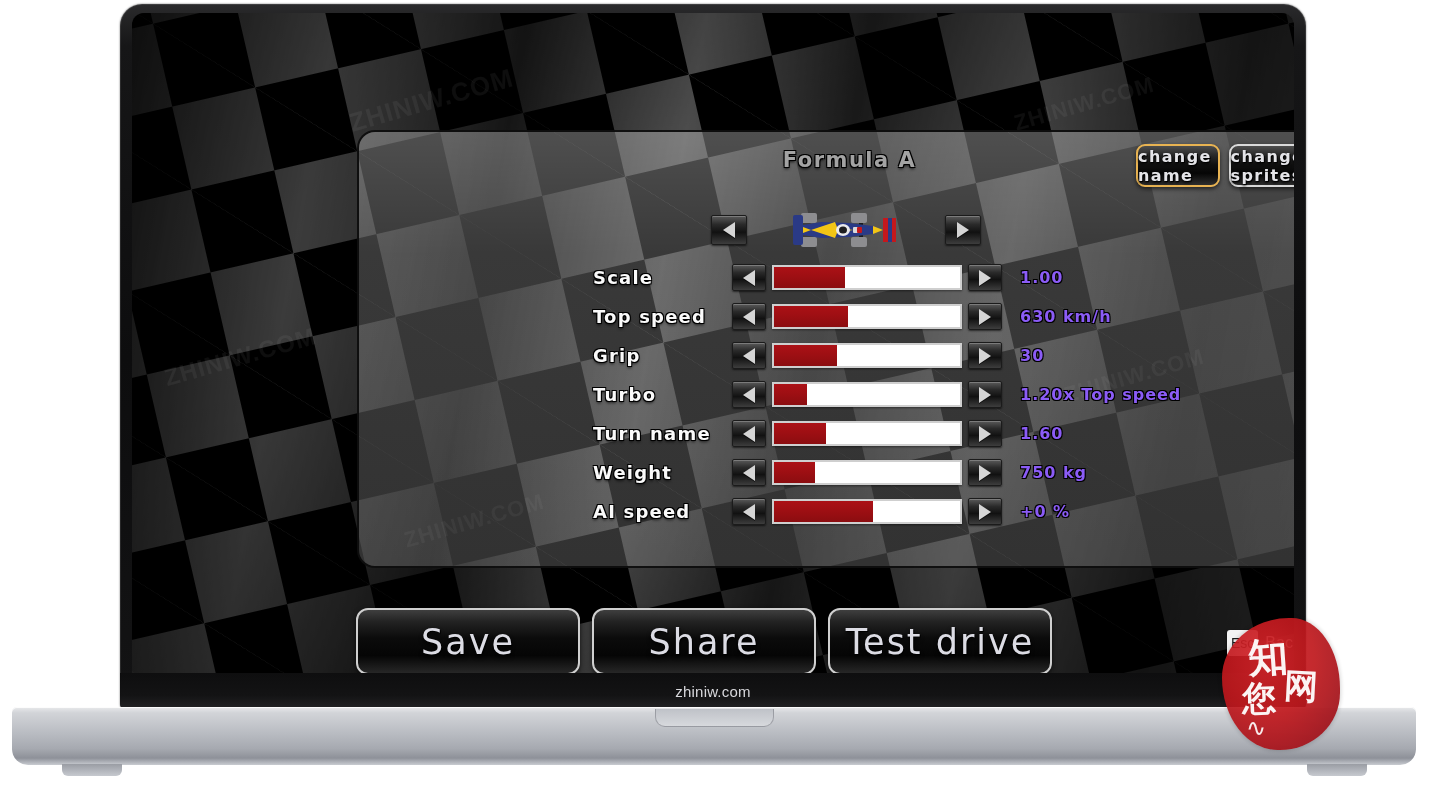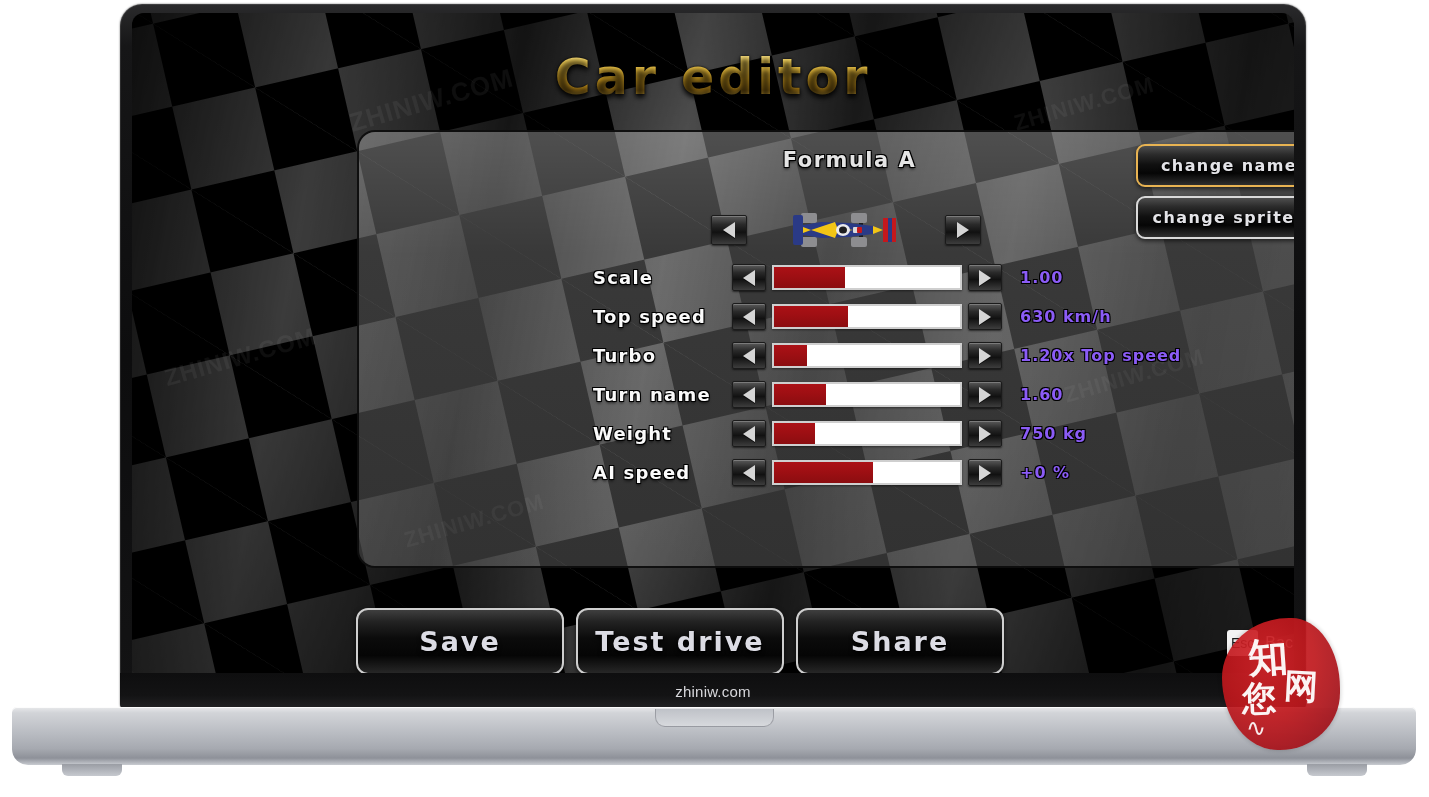--- a/index.html
+++ b/index.html
@@ -163,21 +163,21 @@
     position:absolute; inset:0;
     background: linear-gradient(180deg, rgba(255,255,255,.13) 0%, rgba(255,255,255,.02) 28%, rgba(0,0,0,.06) 100%);
     pointer-events:none;
   }
 
   
   #car-name {
     position: absolute;
     left: 0; top: 16px; width: 100%;
     text-align: center;
-    color: #e5e5e5;
+    color: #a3a3a3;
     font-family: "DejaVu Sans", sans-serif;
     font-weight: bold;
     font-size: 21px;
     letter-spacing: 1.5px;
     text-shadow: 1px 1px 0 #000, -1px 1px 0 #000, 1px -1px 0 #000, -1px -1px 0 #000, 0 2px 3px rgba(0,0,0,.8);
   }
 
   
   #preview-row {
     position: absolute;
@@ -253,21 +253,21 @@
     letter-spacing: 1px;
     text-shadow: 1px 1px 0 #000, -1px 1px 0 #000, 1px -1px 0 #000, -1px -1px 0 #000;
     white-space: nowrap;
   }
 
   
   #side-buttons {
     position: absolute;
     left: 1004px; top: 131px;
     width: 186px;
-    display: flex; flex-direction: column; gap: 9px;
+    display: flex; gap: 9px;
   }
   .side-btn {
     height: 43px;
     background: linear-gradient(180deg,#4e4e4e 0%, #2b2b2b 22%, #101010 48%, #060606 70%, #2e2e2e 100%);
     border: 2px solid #d9d9d9;
     border-radius: 9px;
     color: #e4e4e8;
     font-family: "DejaVu Sans", sans-serif;
     font-weight: bold;
     font-size: 16px;
@@ -279,28 +279,28 @@
   }
   .side-btn.selected { border-color: #e8b352; }
 
   
   #bottom-buttons {
     position: absolute;
     left: 224px; top: 595px;
     display: flex; gap: 12px;
   }
   .main-btn {
-    width: 208px; height: 67px;
+    width: 224px; height: 67px;
     background: linear-gradient(180deg,#3f3f3f 0%, #232323 18%, #0b0b0b 45%, #050505 72%, #272727 100%);
     border: 2px solid #cfcfcf;
     border-radius: 12px;
     color: #dcdce4;
     font-family: "DejaVu Sans", sans-serif;
-    font-weight: bold;
-    font-size: 27px;
+    font-weight: normal;
+    font-size: 35px;
     letter-spacing: 2px;
     display: flex; align-items: center; justify-content: center;
     text-shadow: 1px 1px 0 #000, 0 3px 4px rgba(0,0,0,.9);
     box-shadow: 0 2px 5px rgba(0,0,0,.65);
     cursor: pointer;
   }
 
   
   #key-hints {
     position: absolute;
@@ -369,21 +369,20 @@
       <div id="flag-wave"></div>
       <div id="flag-vig"></div>
       <div id="flag-dark"></div>
 
       <div class="bg-wm" style="left:215px; top:72px;  font-size:26px;">ZHINIW.COM</div>
       <div class="bg-wm" style="left:880px; top:78px;  font-size:22px;">ZHINIW.COM</div>
       <div class="bg-wm" style="left:30px;  top:330px; font-size:24px;">ZHINIW.COM</div>
       <div class="bg-wm" style="left:930px; top:350px; font-size:22px;">ZHINIW.COM</div>
       <div class="bg-wm" style="left:270px; top:495px; font-size:22px;">ZHINIW.COM</div>
 
-      <div id="title">Car editor</div>
 
       <div id="panel">
         <div id="panel-sheen"></div>
 
         <div id="car-name">Formula A</div>
 
         <div id="preview-row">
           <div class="arrow-btn left big">
             <span class="tri"></span>
           </div>
@@ -444,20 +443,33 @@
               </div>
               <div class="bar-track">
                 <div class="bar-fill" style="width:40%"></div>
               </div>
               <div class="arrow-btn right">
                 <span class="tri"></span>
               </div>
               <div class="stat-value">630 km/h</div>
             </div>
             <div class="stat-row">
+              <div class="stat-label">Grip</div>
+              <div class="arrow-btn left">
+                <span class="tri"></span>
+              </div>
+              <div class="bar-track">
+                <div class="bar-fill" style="width:34%"></div>
+              </div>
+              <div class="arrow-btn right">
+                <span class="tri"></span>
+              </div>
+              <div class="stat-value">30</div>
+            </div>
+            <div class="stat-row">
               <div class="stat-label">Turbo</div>
               <div class="arrow-btn left">
                 <span class="tri"></span>
               </div>
               <div class="bar-track">
                 <div class="bar-fill" style="width:18%"></div>
               </div>
               <div class="arrow-btn right">
                 <span class="tri"></span>
               </div>
@@ -505,22 +517,22 @@
           </div>
       </div>
 
       <div id="side-buttons">
           <div class="side-btn selected">change name</div>
           <div class="side-btn">change sprites</div>
         </div>
 
       <div id="bottom-buttons">
           <div class="main-btn">Save</div>
+          <div class="main-btn">Share</div>
           <div class="main-btn">Test drive</div>
-          <div class="main-btn">Share</div>
         </div>
 
       <div id="key-hints">
           <span class="keycap">Esc</span>
           <span class="keyhint-label">Back</span>
         </div>
 
     </div>
   </div>
 

